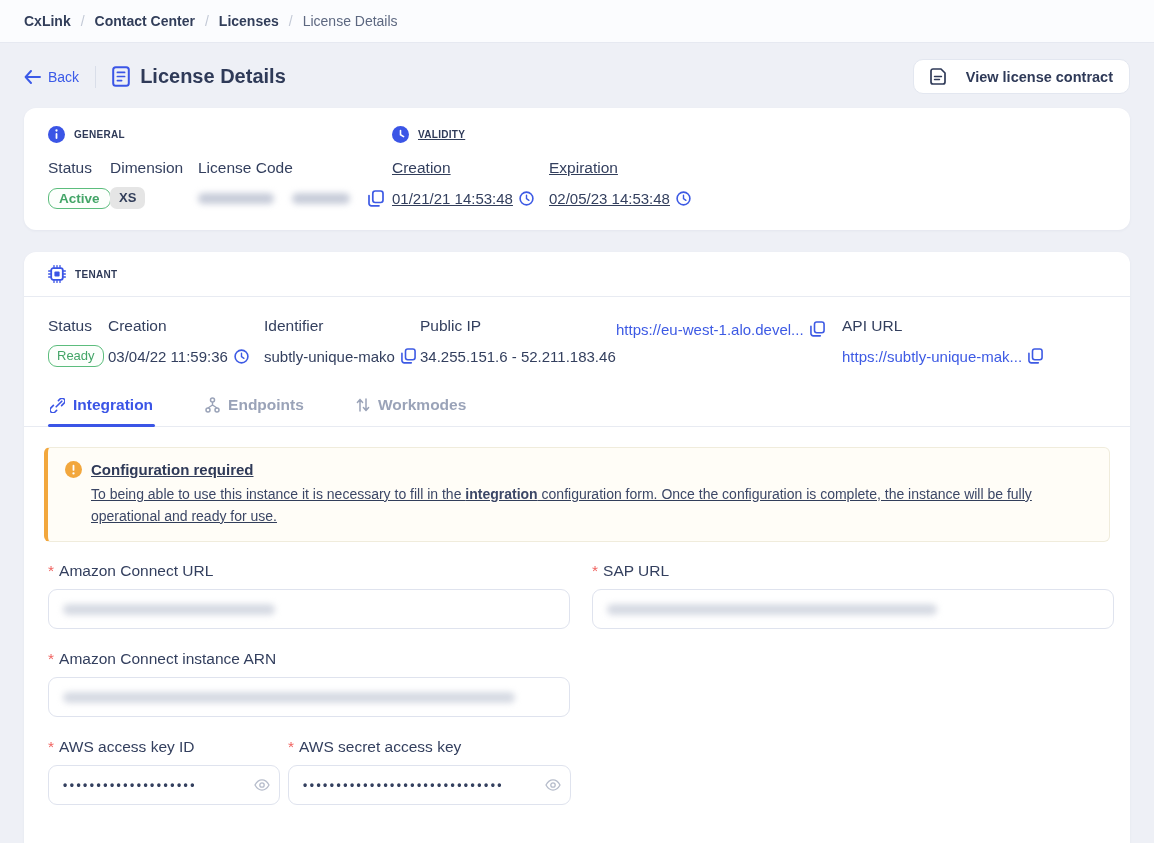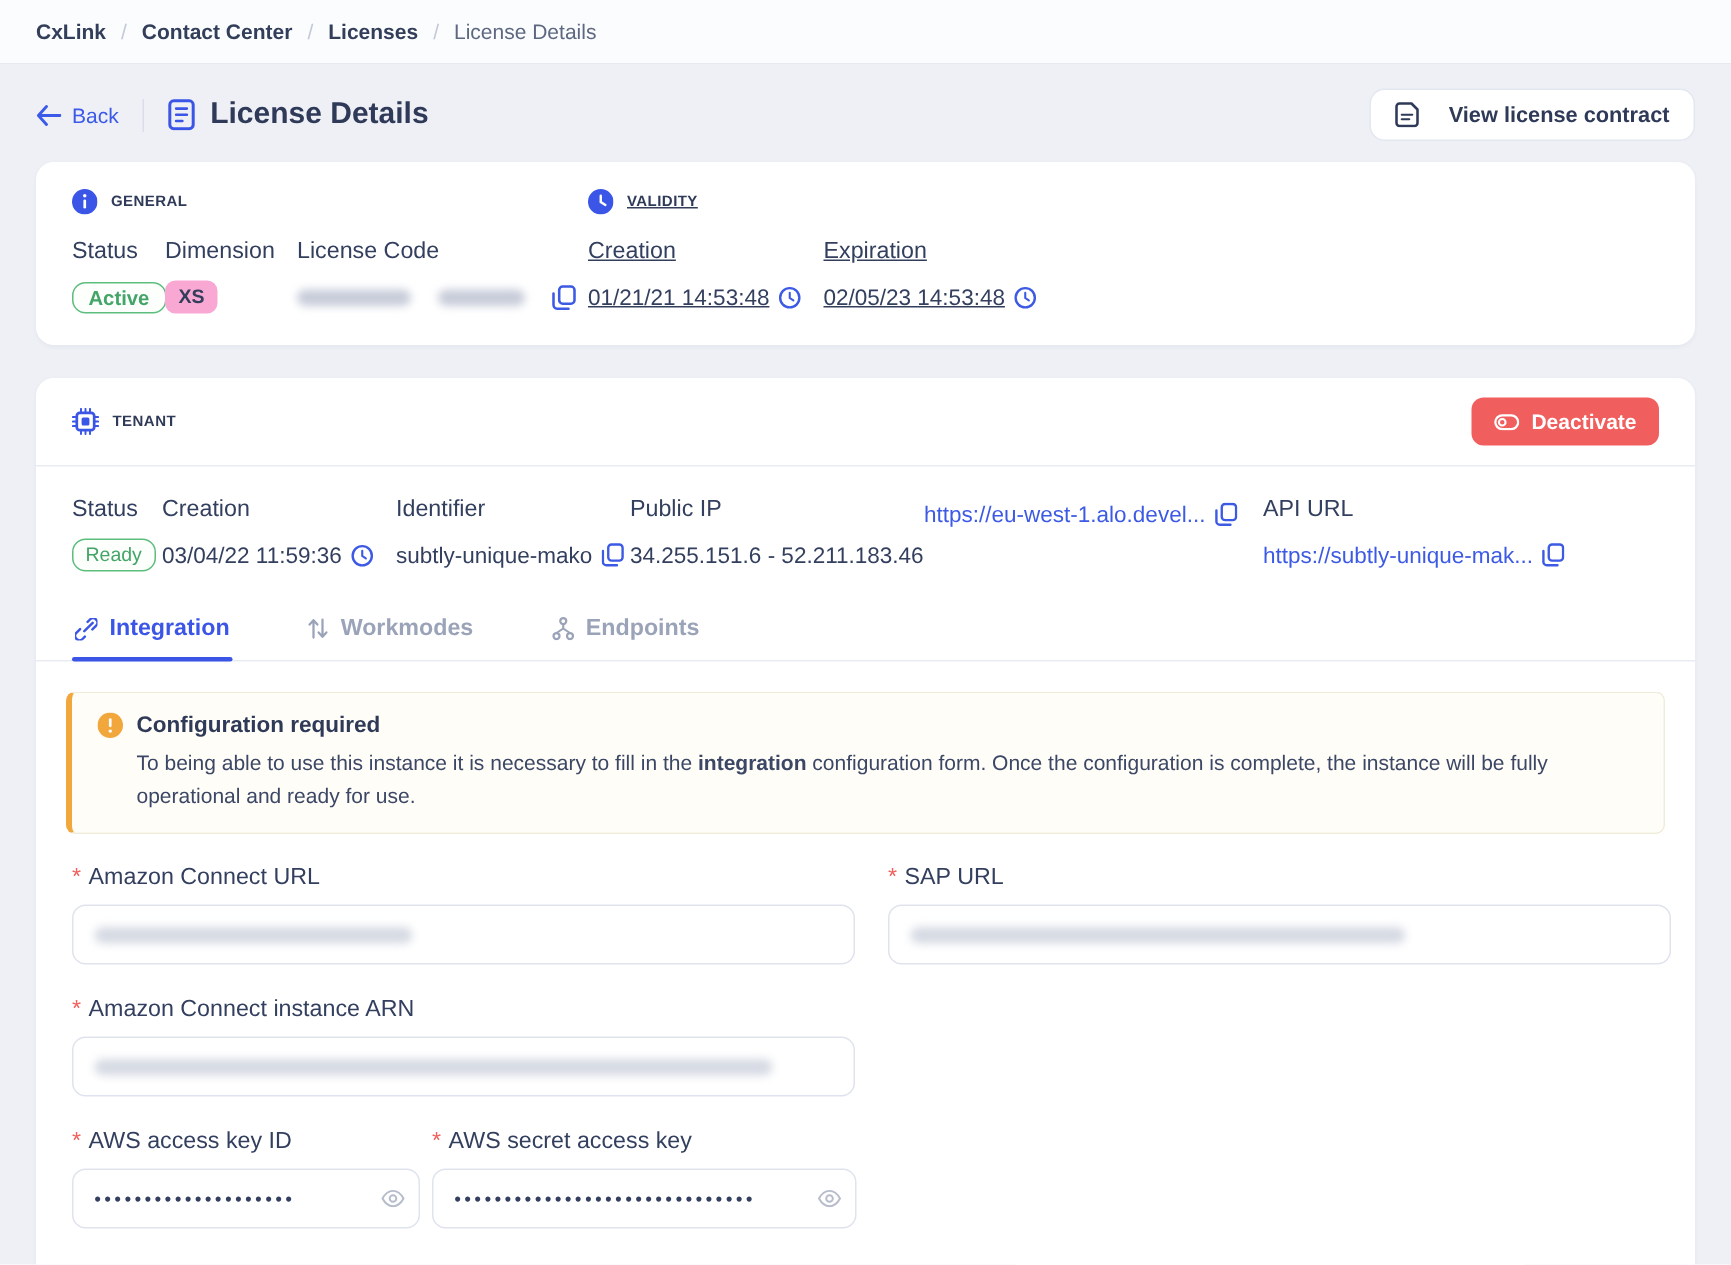--- a/index.html
+++ b/index.html
@@ -50,21 +50,21 @@
   .fieldrow { display:flex; }
   .field { display:flex; flex-direction:column; gap:9px; }
   .flabel { font-size:15.5px; color:#333f5e; }
   .fvalue { font-size:15px; color:#333f5e; display:flex; align-items:center; gap:6px; min-height:24px; }
   
   .badge-active {
     border:1px solid #5cbd7d; color:#43a567; background:#fcfffc;
     border-radius:9px; padding:2px 10px 2px; font-size:13.5px; font-weight:700;
   }
   .badge-dim {
-    background:#f9a8d4; color:#323e5a; border-radius:7px;
+    background:#e5e5e5; color:#323e5a; border-radius:7px;
     padding:3px 9px 4px; font-size:13px; font-weight:600;
   }
   .badge-ready {
     border:1px solid #5cbd7d; color:#43a567; background:#fcfffc;
     border-radius:9px; padding:2px 8px 3px; font-size:13px; font-weight:400;
   }
   
   .blurbar { height:11px; border-radius:6px; background:#c7ccd9; filter:blur(3px); }
   .blur-group { display:flex; gap:18px; align-items:center; margin-top:6px; }
   
@@ -97,21 +97,21 @@
   }
   .tab.active { color:#3b55e6; }
   .tab.active::after {
     content:""; position:absolute; left:0; right:0; bottom:-1px;
     height:3px; background:#3b55e6; border-radius:2px;
   }
   
   .warnbox {
     margin:20px 20px 0 20px;
     background:#fffdf7; border:1px solid #f0ecdc; border-left:4px solid #f2a73d;
-    border-radius:6px; padding:13px 20px 14px 17px;
+    border-radius:6px; padding:13px 20px 14px 17px;text-decoration:underline;
   }
   .warn-title-row { display:flex; align-items:center; gap:9px; margin-bottom:6px; }
   .warn-title { font-size:15px; font-weight:700; color:#2f3a58; }
   .warn-body { font-size:14px; color:#3c4766; line-height:1.55; padding-left:26px; max-width:1030px; }
   
   .form-area { padding:20px 24px 0 24px; }
   .form-grid { display:grid; grid-template-columns:522px 522px; column-gap:22px; }
   .fgroup { margin-bottom:21px; }
   .fg-label { font-size:15.5px; color:#333f5e; margin-bottom:9px; display:flex; gap:5px; }
   .req { color:#f0625f; }
@@ -267,29 +267,20 @@
       <span class="icon">
         <svg width="18" height="18" viewBox="0 0 18 18" fill="none">
             <rect x="3.2" y="3.2" width="11.6" height="11.6" rx="2" stroke="#3b55e6" stroke-width="1.8"></rect>
             <rect x="6.4" y="6.4" width="5.2" height="5.2" rx="1" fill="#3b55e6"></rect>
             <path d="M6 0.6v2M9 0.6v2M12 0.6v2M6 15.4v2M9 15.4v2M12 15.4v2M0.6 6h2M0.6 9h2M0.6 12h2M15.4 6h2M15.4 9h2M15.4 12h2" stroke="#3b55e6" stroke-width="1.3" stroke-linecap="round"></path>
           </svg>
       </span>
       <span class="sec-title">TENANT</span>
     </span>
     <span class="spacer"></span>
-    <button class="btn-danger">
-      <span class="icon">
-        <svg width="17" height="11" viewBox="0 0 17 11" fill="none">
-            <rect x="0.9" y="0.9" width="15.2" height="9.2" rx="4.6" stroke="#fff" stroke-width="1.5"></rect>
-            <circle cx="5.5" cy="5.5" r="2.2" stroke="#fff" stroke-width="1.4"></circle>
-          </svg>
-      </span>
-      <span>Deactivate</span>
-    </button>
   </div>
 
   <div class="tenant-info">
     <div class="field ti-status">
       <span class="flabel">Status</span>
       <span class="fvalue">
           <span class="badge-ready">Ready</span>
         </span>
     </div>
     <div class="field ti-creation">
@@ -349,37 +340,37 @@
     <div class="tab active">
       <span class="icon">
         <svg width="15" height="15" viewBox="0 0 15 15" fill="none">
             <path d="M6.2 8.8 L11.8 3.2 M8.4 2.6 l1.6-1.6 a2.9 2.9 0 0 1 4.1 4.1 l-2.5 2.5 M6.6 12.4 l-1.6 1.6 a2.9 2.9 0 0 1-4.1-4.1 l2.5-2.5" stroke="#3b55e6" stroke-width="1.6" stroke-linecap="round"></path>
           </svg>
       </span>
       <span>Integration</span>
     </div>
     <div class="tab">
       <span class="icon">
-        <svg width="14" height="16" viewBox="0 0 14 16" fill="none">
-            <path d="M4 14 V3 M4 2.5 L1.4 5.4 M4 2.5 L6.6 5.4" stroke="#9aa3b8" stroke-width="1.5" stroke-linecap="round" stroke-linejoin="round"></path>
-            <path d="M10 2 V13 M10 13.5 L7.4 10.6 M10 13.5 L12.6 10.6" stroke="#9aa3b8" stroke-width="1.5" stroke-linecap="round" stroke-linejoin="round"></path>
-          </svg>
-      </span>
-      <span>Workmodes</span>
-    </div>
-    <div class="tab">
-      <span class="icon">
         <svg width="15" height="16" viewBox="0 0 15 16" fill="none">
             <circle cx="7.5" cy="3" r="2" stroke="#9aa3b8" stroke-width="1.5"></circle>
             <circle cx="3" cy="13" r="2" stroke="#9aa3b8" stroke-width="1.5"></circle>
             <circle cx="12" cy="13" r="2" stroke="#9aa3b8" stroke-width="1.5"></circle>
             <path d="M7.5 5v3M7.5 8 L3 11M7.5 8 L12 11" stroke="#9aa3b8" stroke-width="1.4"></path>
           </svg>
       </span>
       <span>Endpoints</span>
+    </div>
+    <div class="tab">
+      <span class="icon">
+        <svg width="14" height="16" viewBox="0 0 14 16" fill="none">
+            <path d="M4 14 V3 M4 2.5 L1.4 5.4 M4 2.5 L6.6 5.4" stroke="#9aa3b8" stroke-width="1.5" stroke-linecap="round" stroke-linejoin="round"></path>
+            <path d="M10 2 V13 M10 13.5 L7.4 10.6 M10 13.5 L12.6 10.6" stroke="#9aa3b8" stroke-width="1.5" stroke-linecap="round" stroke-linejoin="round"></path>
+          </svg>
+      </span>
+      <span>Workmodes</span>
     </div>
   </div>
 
   <div class="warnbox">
     <div class="warn-title-row">
       <span class="icon">
         <svg width="17" height="17" viewBox="0 0 17 17">
             <circle cx="8.5" cy="8.5" r="8.5" fill="#f2a73d"></circle>
             <rect x="7.6" y="3.8" width="1.8" height="6" rx="0.9" fill="#fff"></rect>
             <circle cx="8.5" cy="12.4" r="1.15" fill="#fff"></circle>

